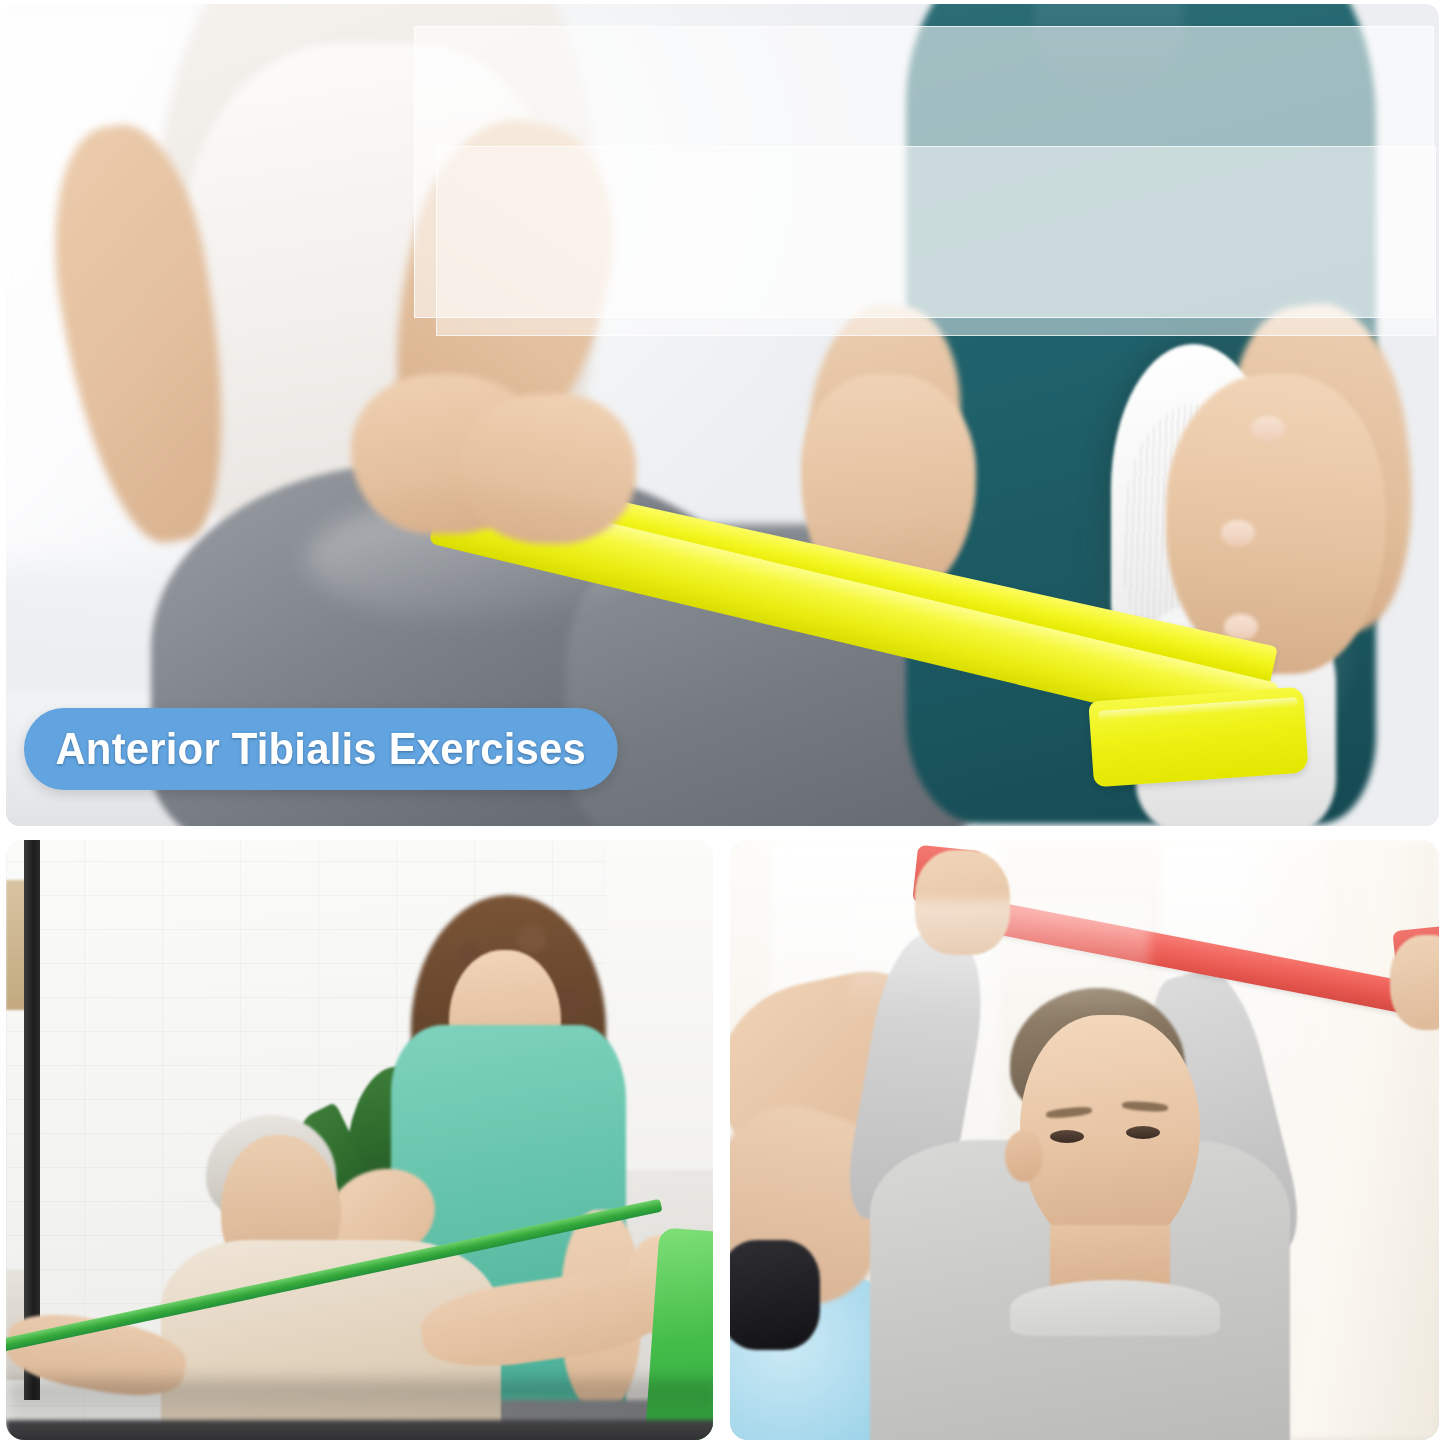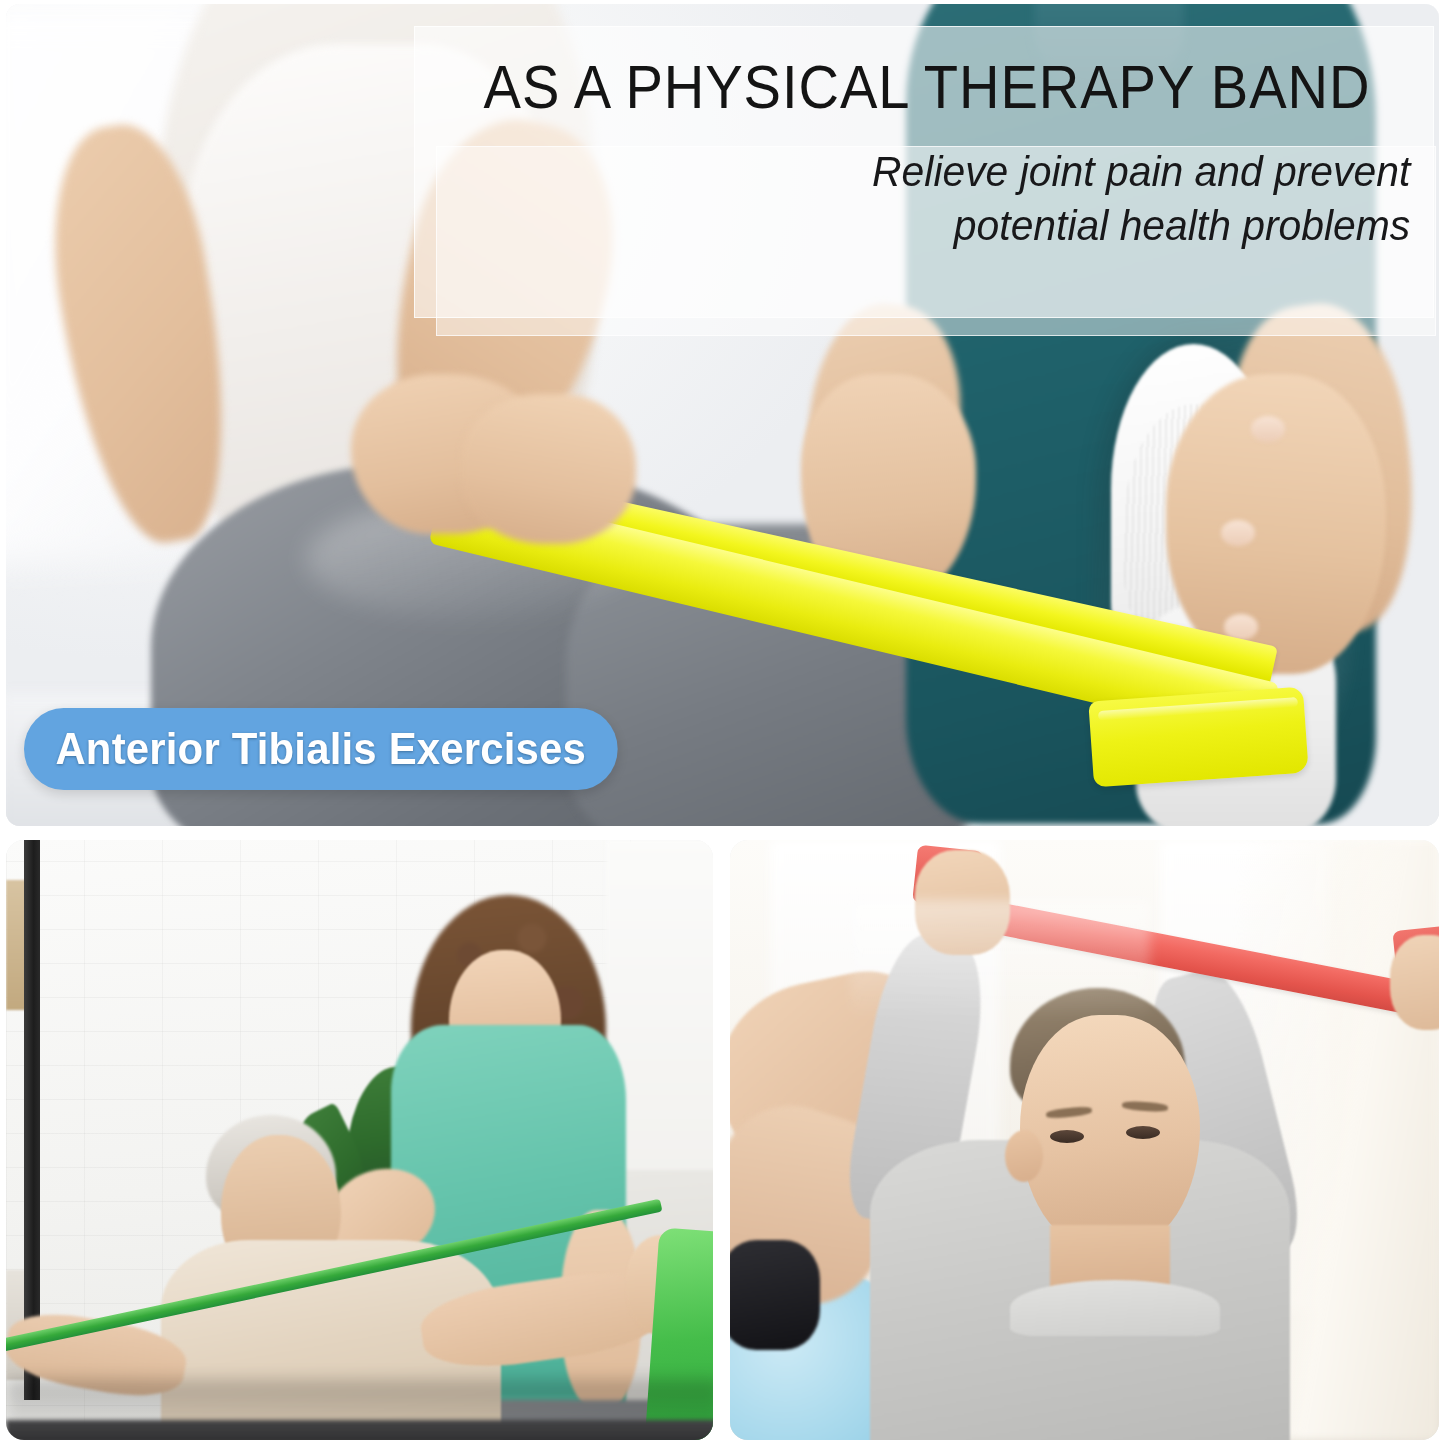--- a/index.html
+++ b/index.html
@@ -560,27 +560,20 @@
       <div class="t-band2"></div>
       <div class="t-handA"></div>
       <div class="t-handB"></div>
       <div class="t-bandWrap"></div>
       <div class="t-bandFold"></div>
     </div>
 
     <div class="hdr-box-outer"></div>
     <div class="hdr-box-inner"></div>
 
-    <div class="hdr-text">
-      <div class="hdr-title">AS A PHYSICAL THERAPY BAND</div>
-      <div class="hdr-sub">
-        <span>Relieve joint pain and prevent</span>
-        <span>potential health problems</span>
-      </div>
-    </div>
 
     <div class="pill pill-top">
       <b>Anterior Tibialis Exercises</b>
     </div>
   </div>
 
   <div class="panel panel-bl">
     <div class="scene">
       <div class="bl-wall"></div>
       <div class="bl-shelf"></div>

